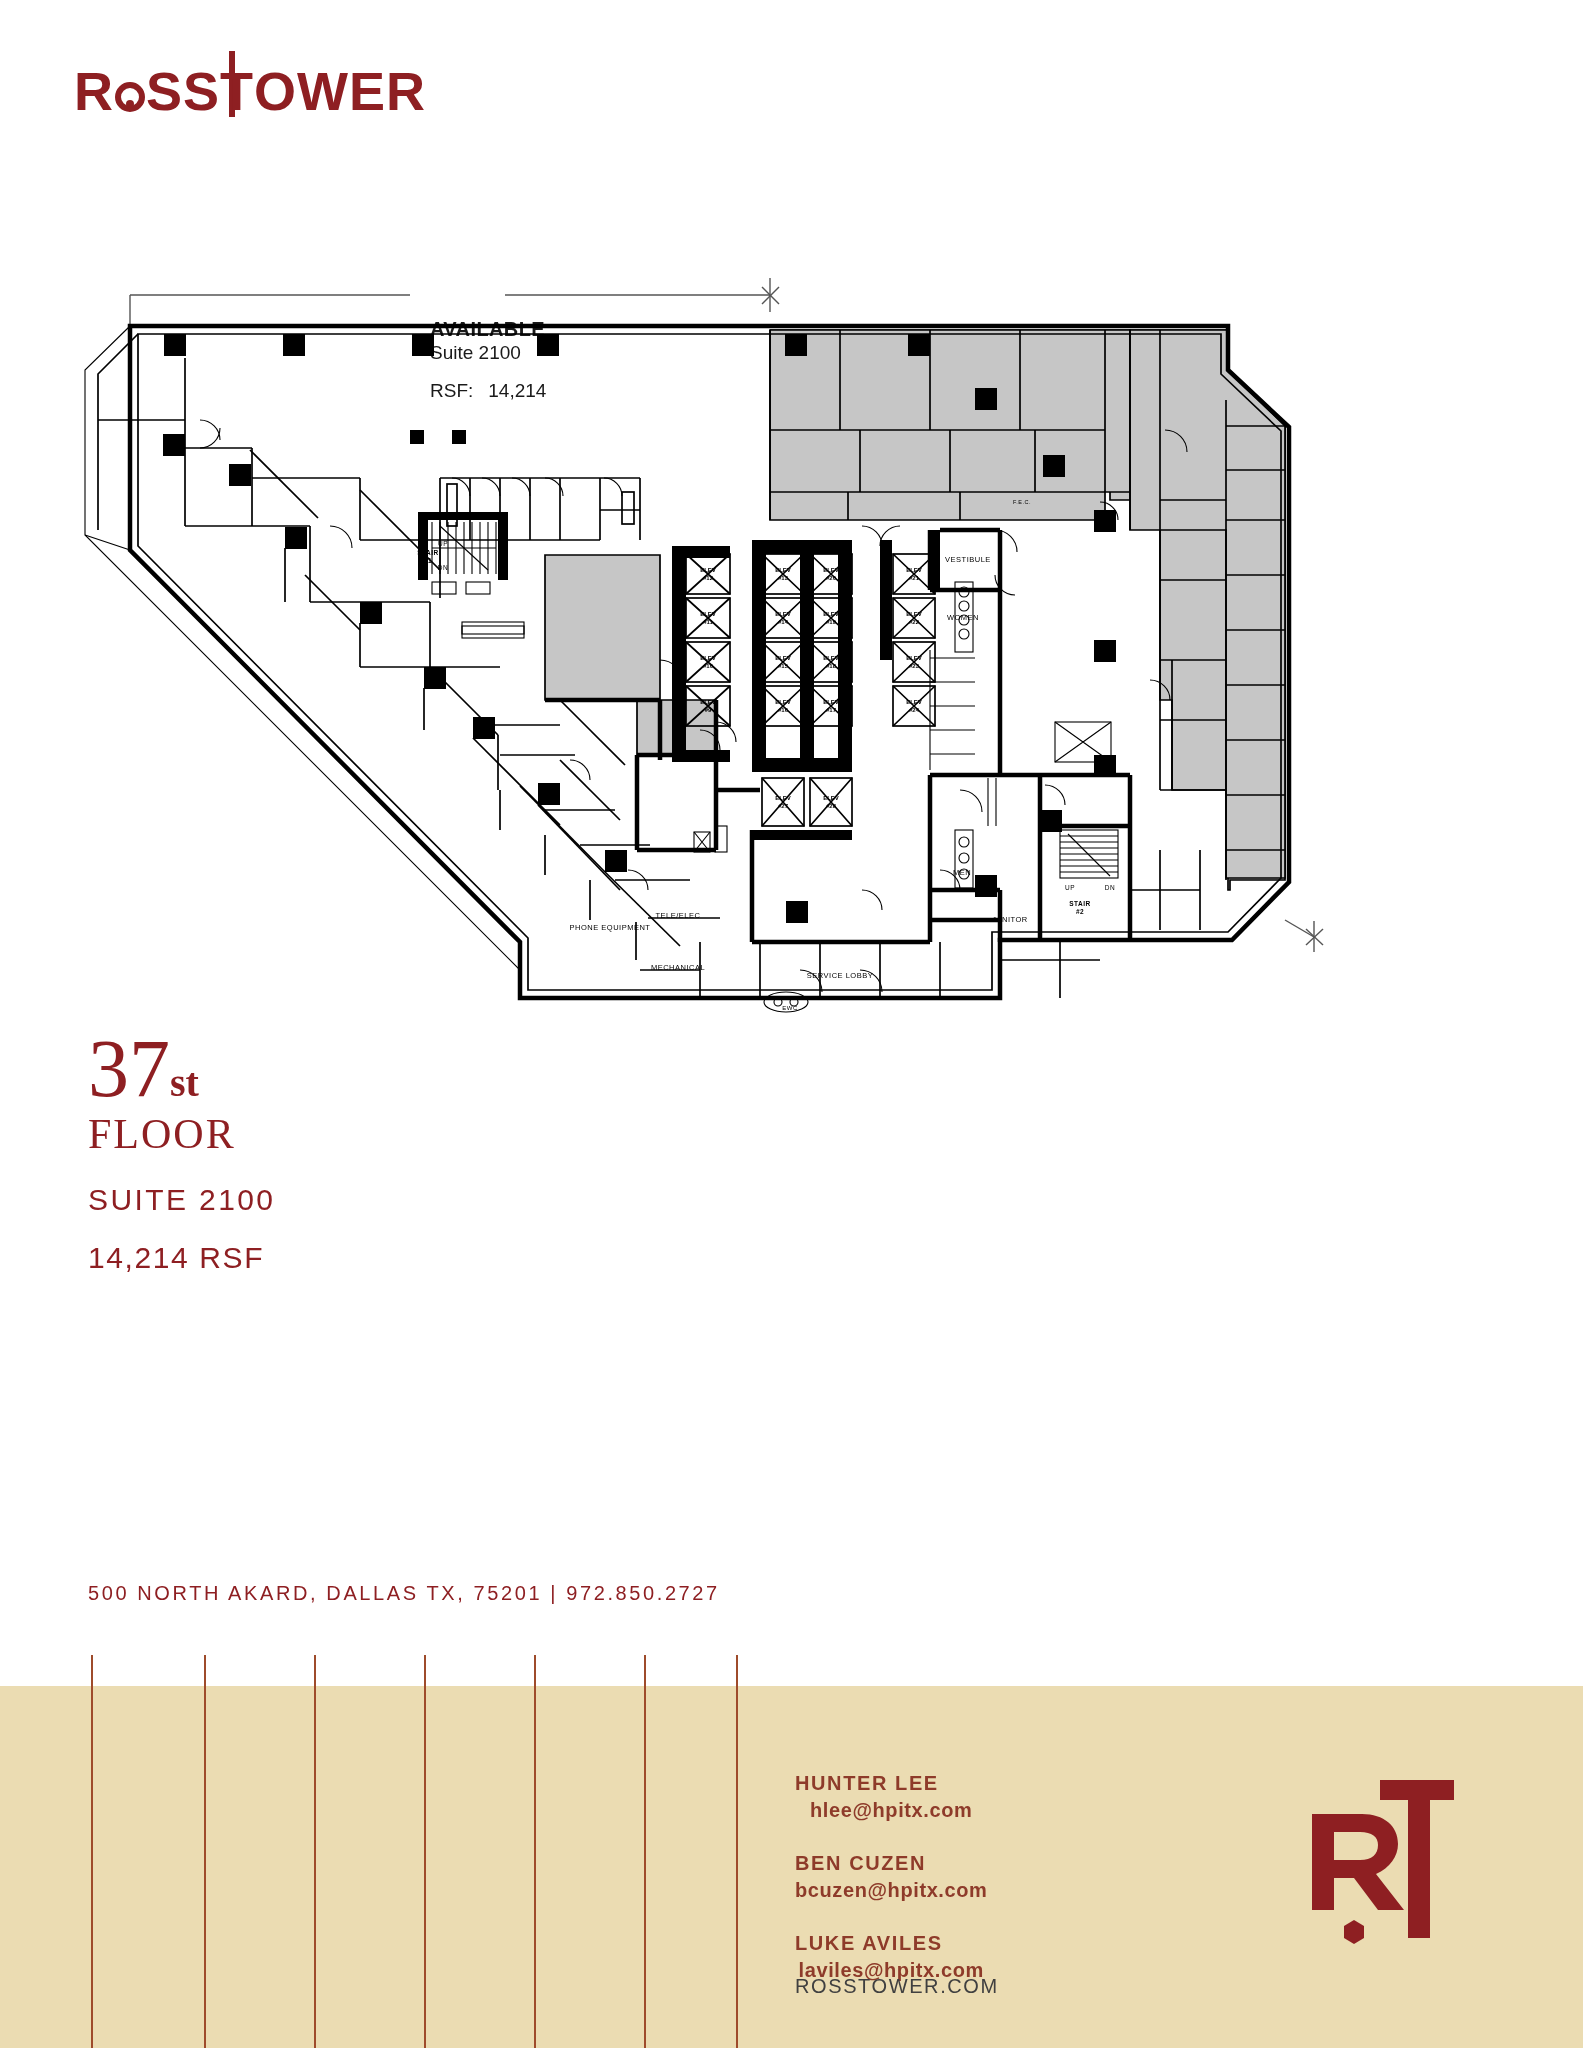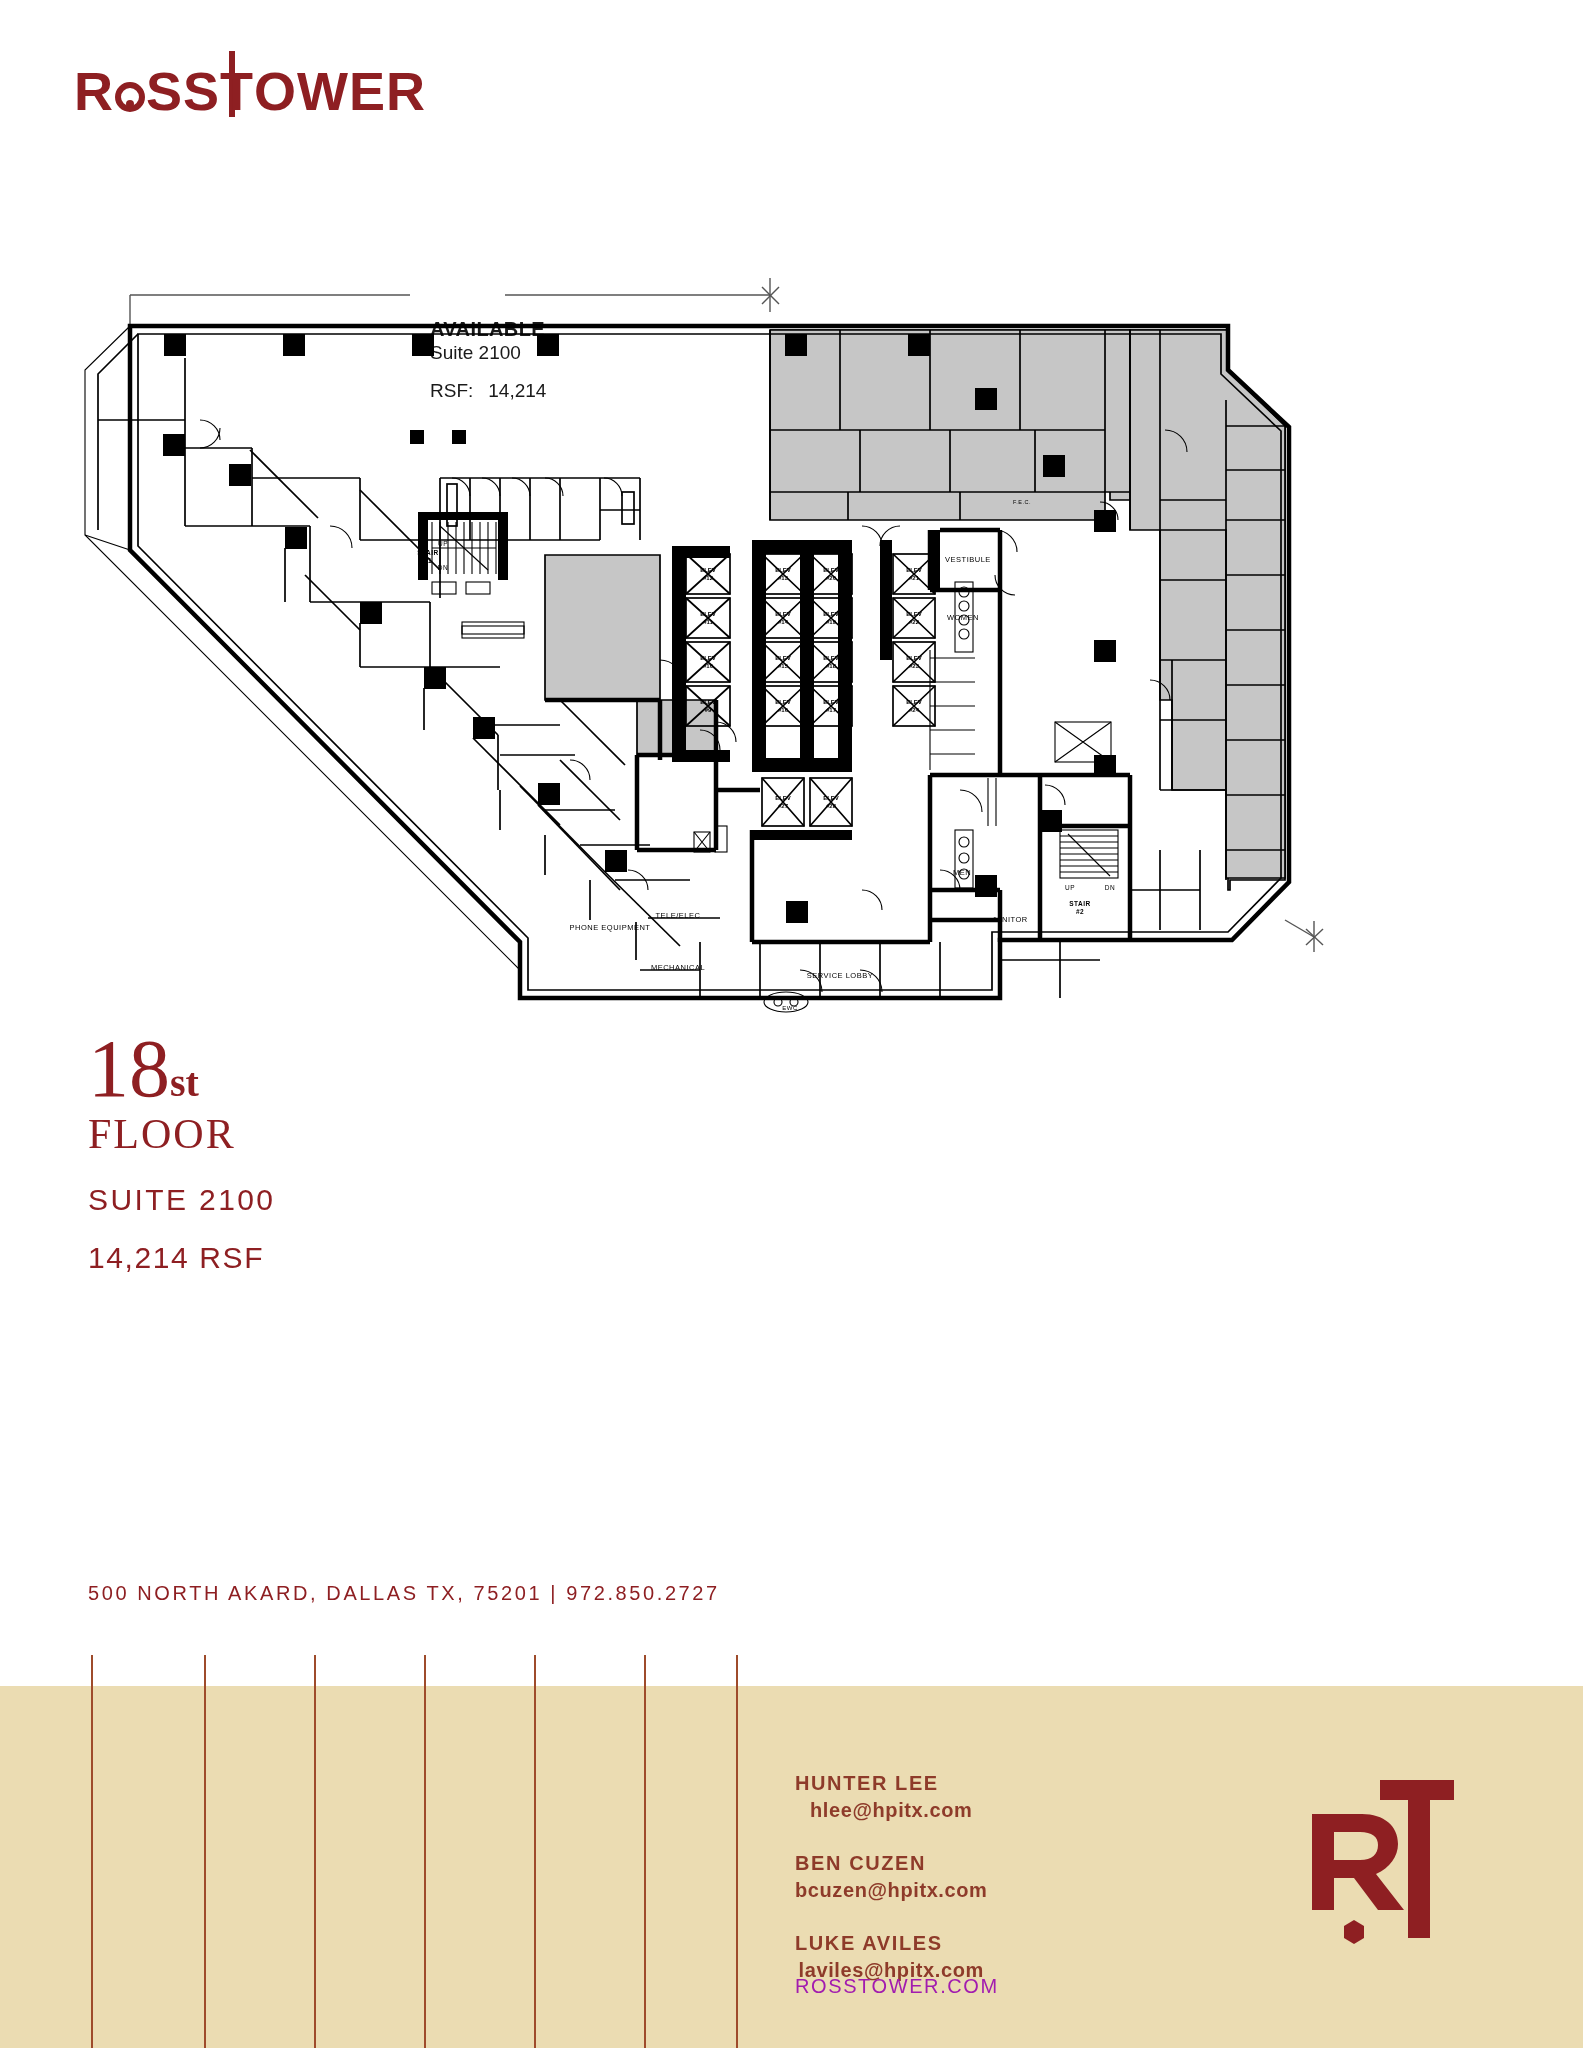--- a/index.html
+++ b/index.html
@@ -96,21 +96,21 @@
   .contacts { position: absolute; left: 795px; top: 1770px; font-weight: bold; }
   .contact { margin-bottom: 26px; }
   .contact .c-name {
     font-size: 20px; color: #8E3B2A; letter-spacing: 1.6px; line-height: 1.35;
   }
   .contact .c-mail {
     font-size: 20px; color: #8E3B2A; letter-spacing: .6px; line-height: 1.35; text-align: center;
   }
   .weburl {
     position: absolute; left: 795px; top: 1975px;
-    font-size: 20px; color: #a21caf; letter-spacing: 1.6px;
+    font-size: 20px; color: #404040; letter-spacing: 1.6px;
   }
 
   
   .rtmark { position: absolute; left: 1268px; top: 1762px; width: 230px; height: 230px; }
 </style>
 </head>
 <body>
 
 <div class="page">
 
@@ -545,21 +545,21 @@
       <rect x="694" y="602" width="16" height="20"></rect>
       <path d="M694,602 L710,622 M710,602 L694,622"></path>
       <rect x="715" y="596" width="12" height="26"></rect>
     </g>
 
   </svg>
   </div>
 
   <div class="titleblock">
     <div class="tb-floor-line">
-      <span class="tb-num">18</span><span class="tb-ord">st</span>
+      <span class="tb-num">37</span><span class="tb-ord">st</span>
     </div>
     <div class="tb-floor">FLOOR</div>
     <div class="tb-suite">SUITE 2100</div>
     <div class="tb-rsf">14,214 RSF</div>
   </div>
 
   <div class="address">500 NORTH AKARD, DALLAS TX, 75201  |  972.850.2727</div>
 
   <div class="footer-band"></div>
   <div class="rules">

